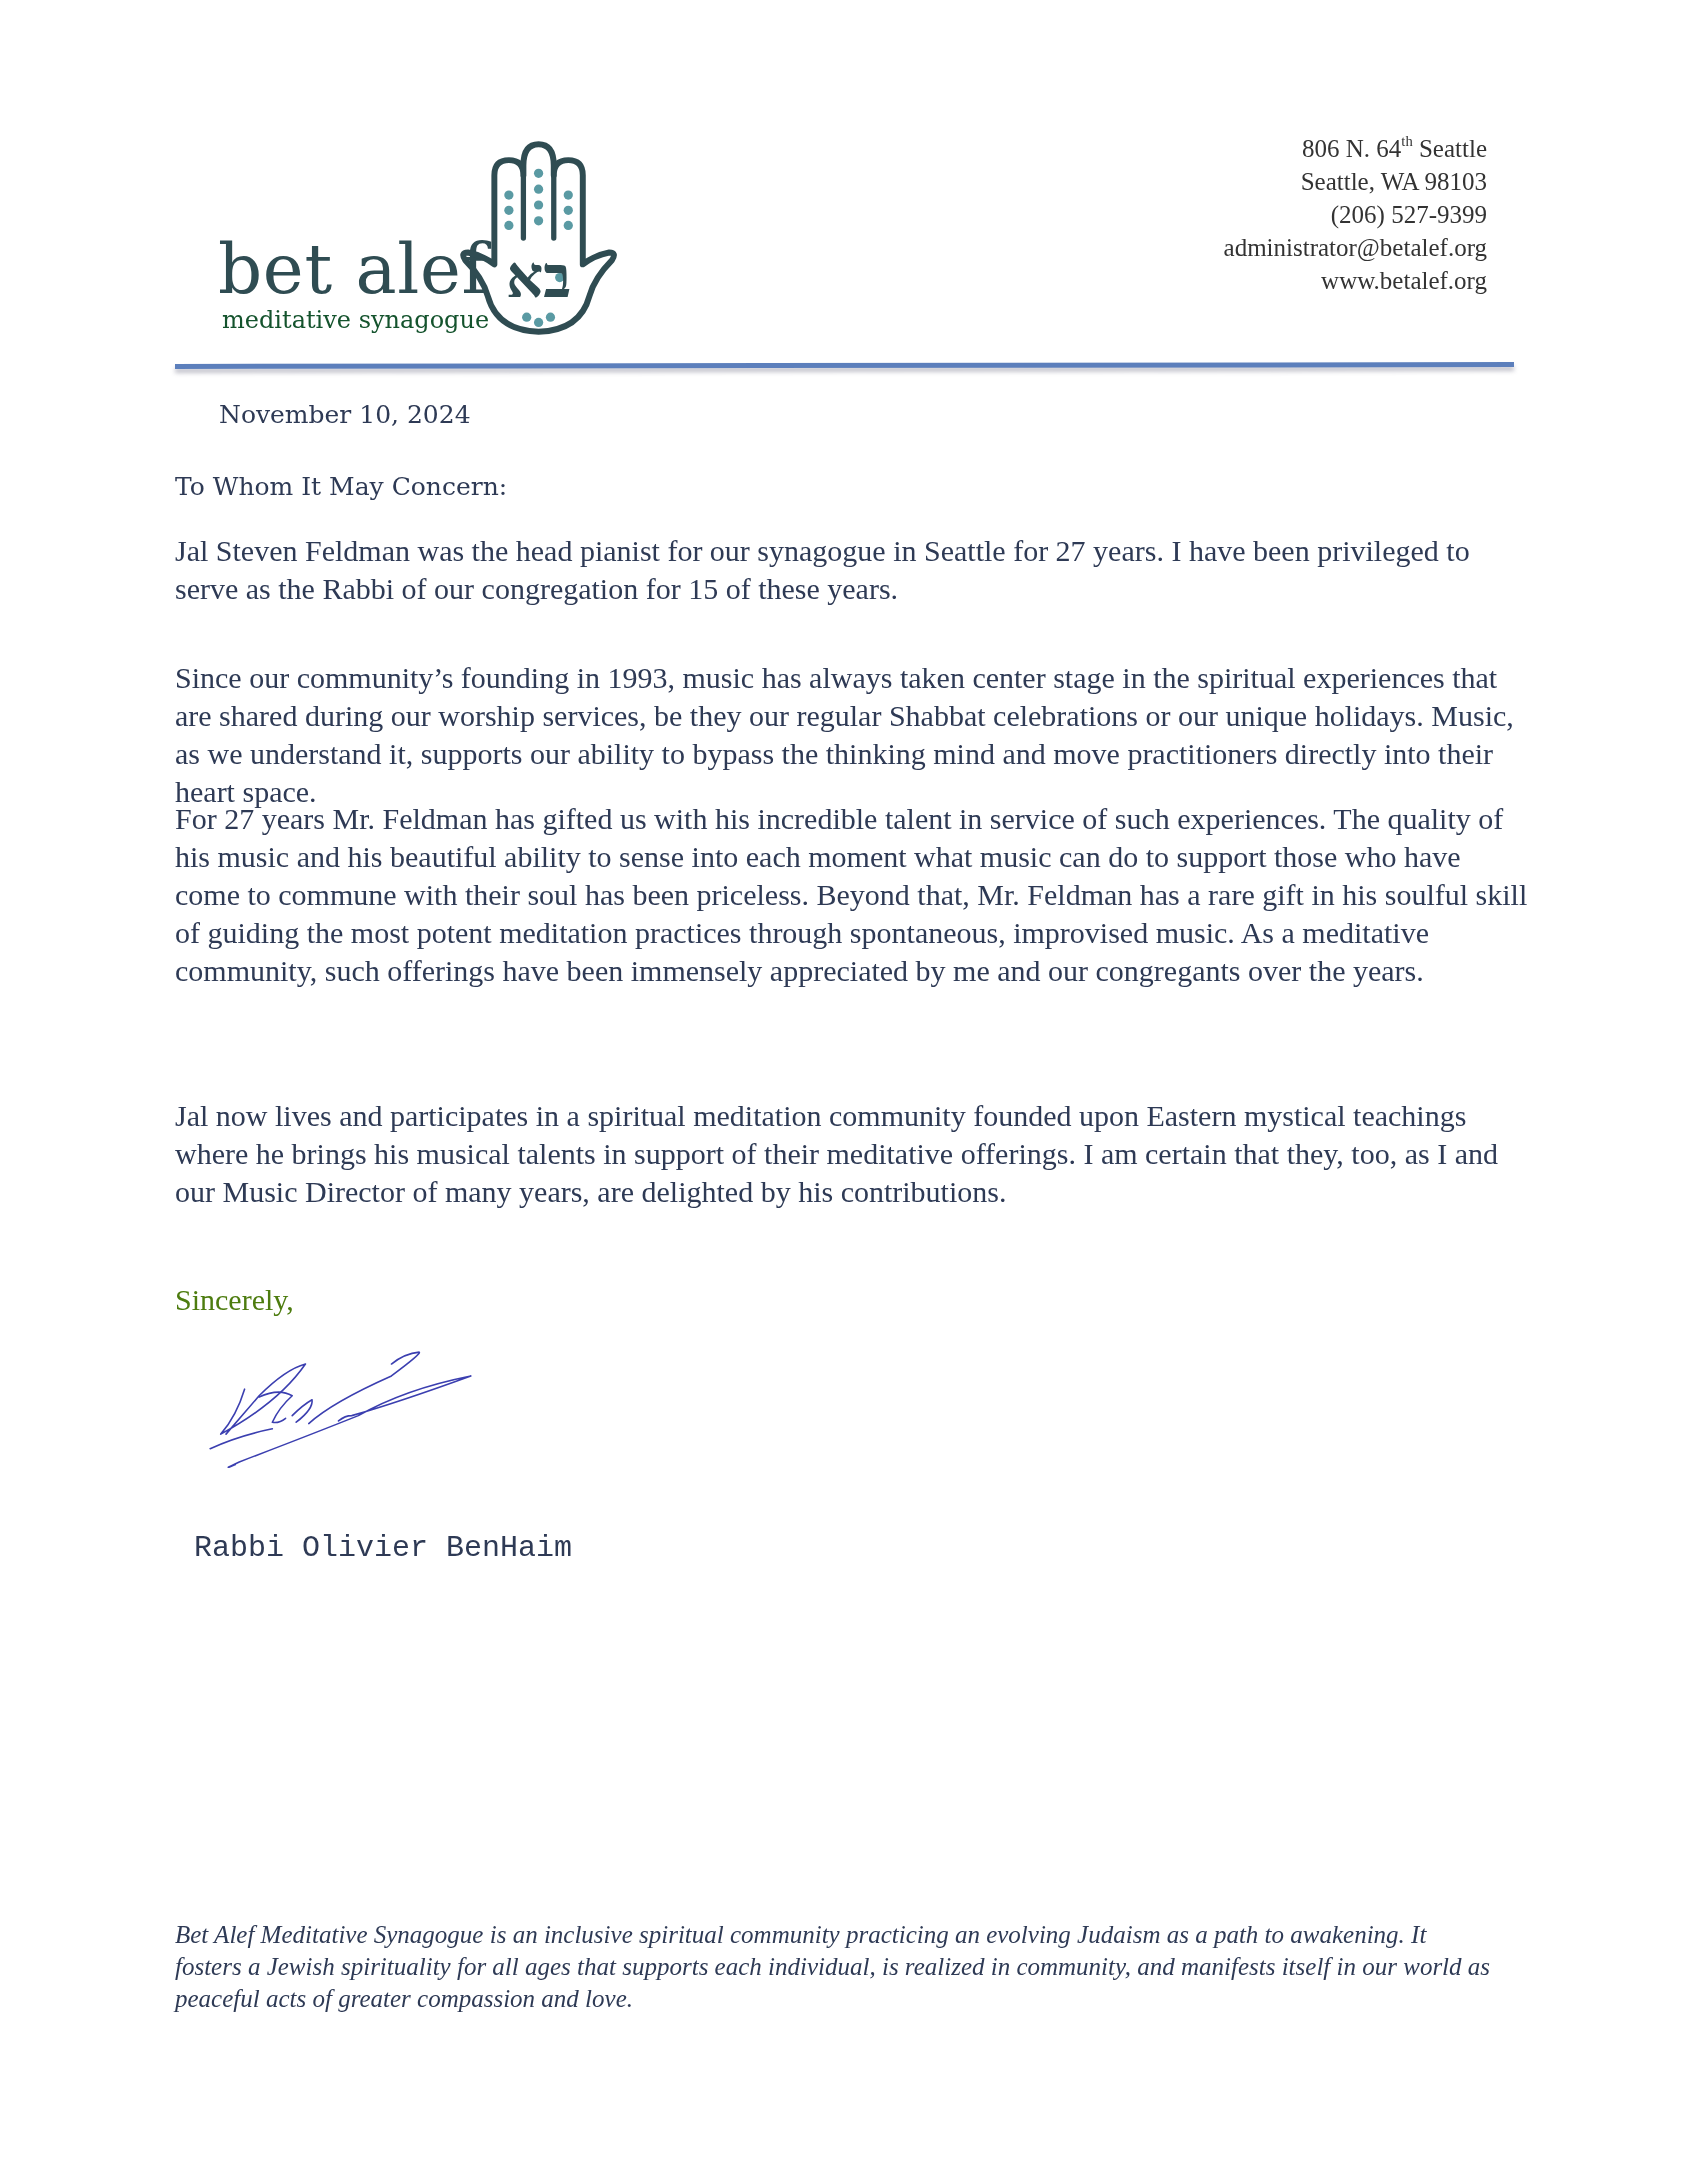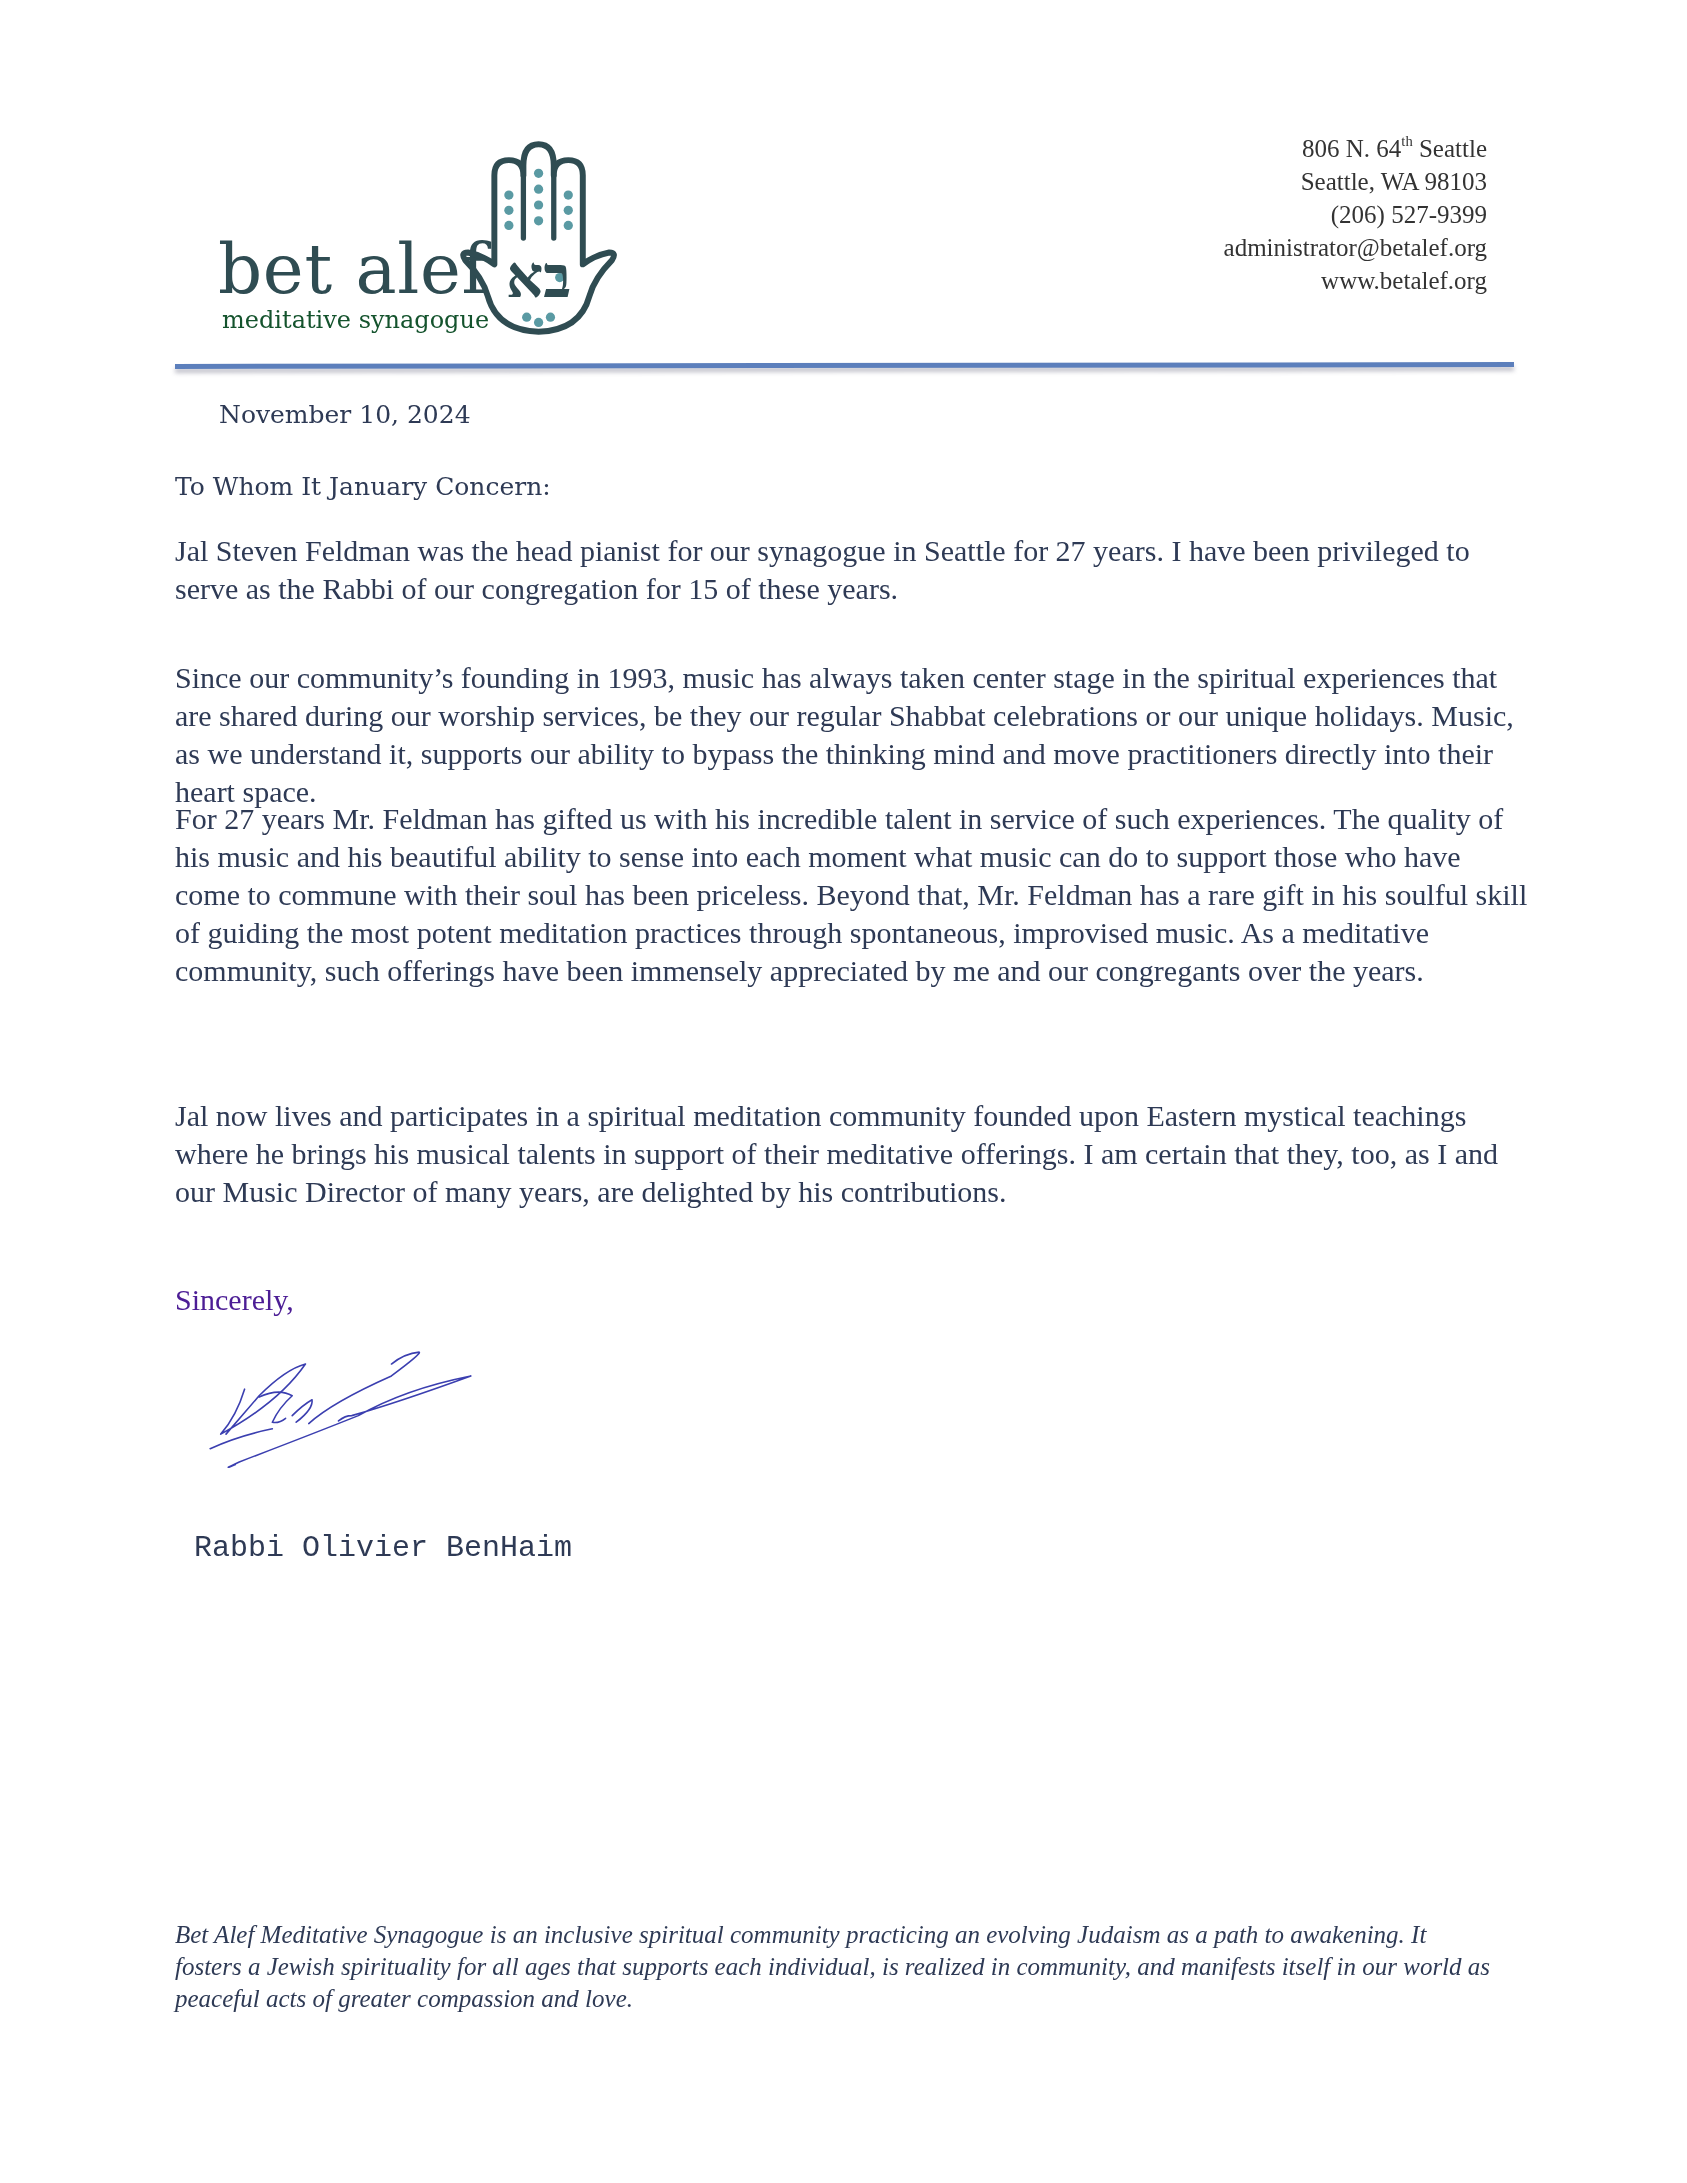--- a/index.html
+++ b/index.html
@@ -30,21 +30,21 @@
   .salutation { top: 472px; }
 
   .para { position: absolute; left: 175px; width: 1356px; font-family: "Liberation Serif", serif;
           font-size: 30px; line-height: 38px; color: #2e3a55; margin: 0; }
   .p1 { top: 532px; }
   .p2 { top: 659px; }
   .p3 { top: 800px; font-family: Liberation Serif, serif; }
   .p4 { top: 1097px; }
 
   .closing { position: absolute; left: 175px; top: 1283px; font-family: "Liberation Serif", serif;
-             font-size: 30px; color: #4c1d95; }
+             font-size: 30px; color: #4d7c0f; }
   .signature { position: absolute; left: 173px; top: 1323px; width: 503px; height: 172px; }
   .signer { position: absolute; left: 175px; top: 1531px; font-family: Liberation Mono, monospace;
             font-size: 30px; color: #2e3a55; margin-left: 19px; }
 
   .footer { position: absolute; left: 175px; top: 1919px; width: 1323px; margin: 0;
             font-family: "Liberation Serif", serif; font-style: italic; font-size: 25px;
             line-height: 32px; color: #2e3a55; }
 </style>
 </head>
 <body>
@@ -83,21 +83,21 @@
     <div><span>806 N. 64</span><sup>th</sup><span> Seattle</span></div>
     <div>Seattle, WA 98103</div>
     <div>(206) 527-9399</div>
     <div>administrator@betalef.org</div>
     <div>www.betalef.org</div>
   </div>
 
   <div class="rule"></div>
 
   <div class="date">November 10, 2024</div>
-  <div class="salutation">To Whom It January Concern:</div>
+  <div class="salutation">To Whom It May Concern:</div>
 
   <p class="para p1">Jal Steven Feldman was the head pianist for our synagogue in Seattle for 27 years. I have been privileged to serve as the Rabbi of our congregation for 15 of these years.</p>
   <p class="para p2">Since our community’s founding in 1993, music has always taken center stage in the spiritual experiences that are shared during our worship services, be they our regular Shabbat celebrations or our unique holidays. Music, as we understand it, supports our ability to bypass the thinking mind and move practitioners directly into their heart space.</p>
   <p class="para p3">For 27 years Mr. Feldman has gifted us with his incredible talent in service of such experiences. The quality of his music and his beautiful ability to sense into each moment what music can do to support those who have come to commune with their soul has been priceless. Beyond that, Mr. Feldman has a rare gift in his soulful skill of guiding the most potent meditation practices through spontaneous, improvised music. As a meditative community, such offerings have been immensely appreciated by me and our congregants over the years.</p>
   <p class="para p4">Jal now lives and participates in a spiritual meditation community founded upon Eastern mystical teachings where he brings his musical talents in support of their meditative offerings. I am certain that they, too, as I and our Music Director of many years, are delighted by his contributions.</p>
 
   <div class="closing">Sincerely,</div>
 
   <svg class="signature" viewBox="0 0 760 260">
     <g fill="none" stroke="#3b3fb0" stroke-width="2.4" stroke-linecap="round" stroke-linejoin="round">

